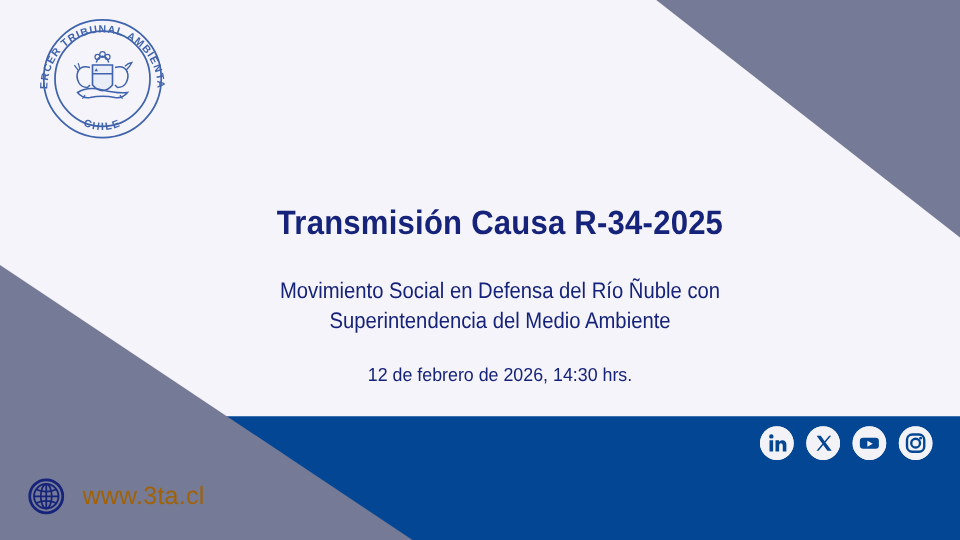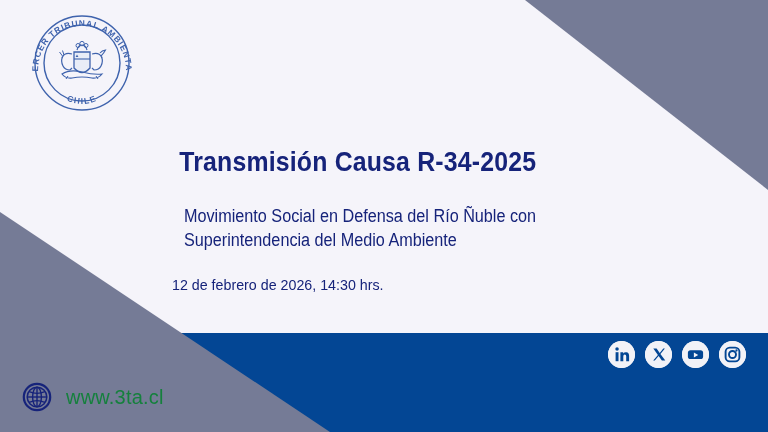--- a/index.html
+++ b/index.html
@@ -27,23 +27,23 @@
     position: absolute;
     left: 22px;
     top: 8px;
     width: 120px;
     height: 110px;
   }
   
   .text-block {
     position: absolute;
     left: 160px;
-    top: 148px;
+    top: 164px;
     width: 480px;
-    text-align: left;
+    text-align: center;
   }
   .title {
     font-size: 27px;
     font-weight: bold;
     color: #16237a;
     letter-spacing: 0.2px;
     line-height: 1.1;
     transform: scaleX(0.92);
     transform-origin: center;
     white-space: nowrap;
@@ -92,21 +92,21 @@
     position: absolute;
     left: 22px;
     top: 382px;
     display: flex;
     align-items: center;
     gap: 14px;
   }
   .globe { width: 30px; height: 30px; display: block; }
   .site-url {
     font-size: 20px;
-    color: #15803d;
+    color: #a16207;
     font-weight: normal;
     letter-spacing: 0.2px;
   }
 </style>
 </head>
 <body>
 
 <div id="slide">
 
   <svg class="bg-layer" viewBox="0 0 768 432" preserveAspectRatio="none">

